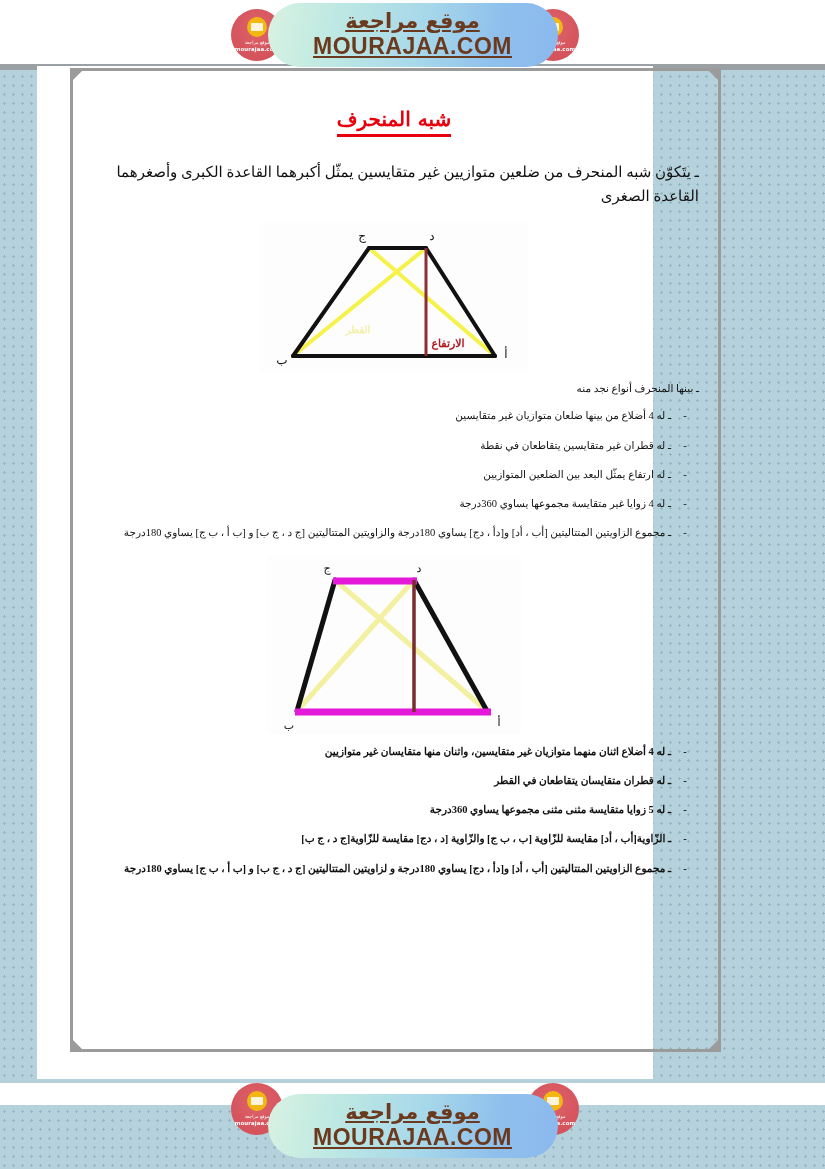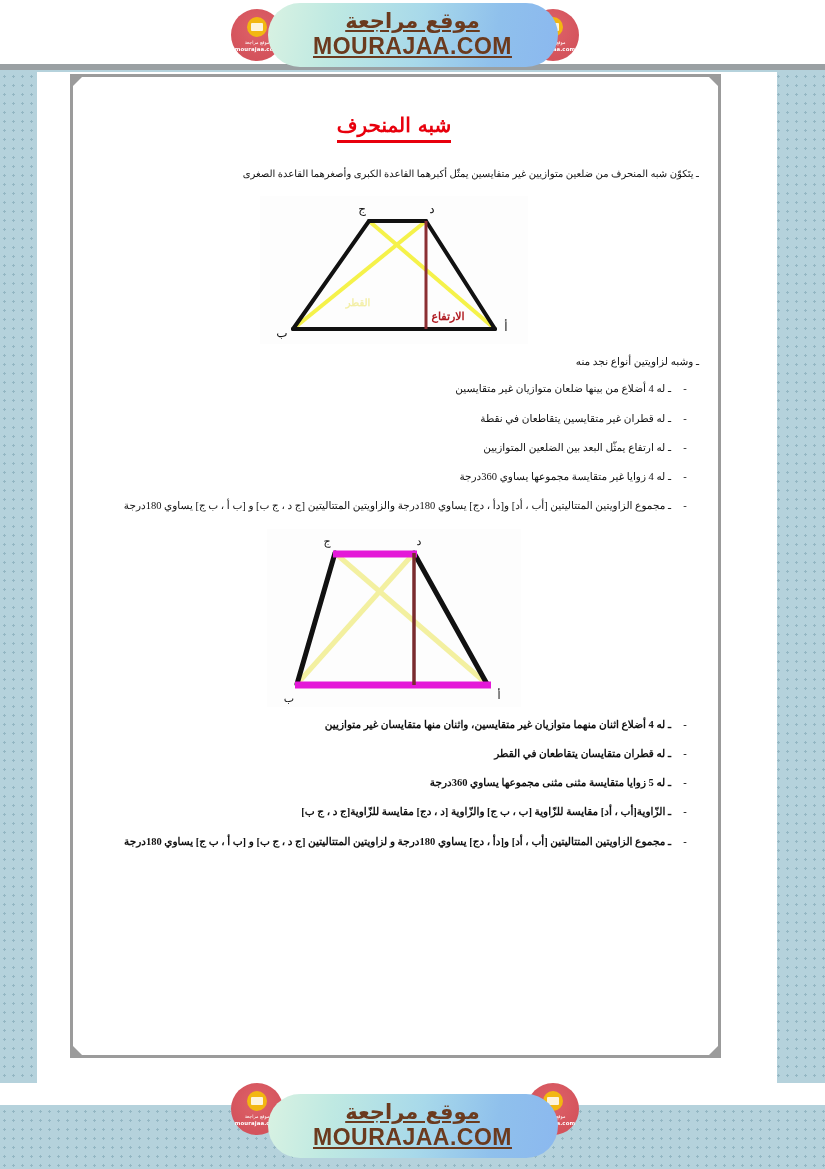--- a/index.html
+++ b/index.html
@@ -133,22 +133,22 @@
 
   .logo-top-left  { left: 231px; top: 9px; }
   .logo-top-right { left: 527px; top: 9px; }
   .logo-bot-left  { left: 231px; top: 1083px; }
   .logo-bot-right { left: 527px; top: 1083px; }
 
   
   .sheet {
     position: absolute;
     left: 37px;
-    top: 72px;
-    width: 740px;
+    top: 66px;
+    width: 616px;
     height: 1013px;
     background: #ffffff;
     z-index: 2;
   }
 
   
   .frame {
     position: absolute;
     left: 33px;
     top: 2px;
@@ -186,21 +186,21 @@
     padding-bottom: 2px;
     line-height: 1.3;
   }
   .doc-title span {
     border-bottom: 3px solid #e8000d;
     padding-bottom: 3px;
   }
 
   .intro {
     margin-top: 26px;
-    font-size: 10px;
+    font-size: 15px;
     color: #111;
     line-height: 1.6;
     padding-left: 8px;
   }
 
   .figure {
     margin: 14px auto 0 auto;
     display: block;
   }
   .fig1 { width: 268px; height: 148px; }
@@ -333,21 +333,21 @@
       <line x1="166" y1="25" x2="166" y2="133" stroke="#8b2f33" stroke-width="3"></line>
 
       <text x="102" y="17" font-family="Liberation Serif, serif" font-size="12" fill="#111" text-anchor="middle">ج</text>
       <text x="172" y="17" font-family="Liberation Serif, serif" font-size="12" fill="#111" text-anchor="middle">د</text>
       <text x="22" y="141" font-family="Liberation Serif, serif" font-size="12" fill="#111" text-anchor="middle">ب</text>
       <text x="246" y="135" font-family="Liberation Serif, serif" font-size="12" fill="#111" text-anchor="middle">أ</text>
       <text x="188" y="124" font-family="Liberation Serif, serif" font-size="11" font-weight="bold" fill="#b01b22" text-anchor="middle" direction="rtl">الارتفاع</text>
       <text x="98" y="110" font-family="Liberation Serif, serif" font-size="10" font-weight="bold" fill="#f3efa6" text-anchor="middle" direction="rtl">القطر</text>
     </svg>
 
-    <p class="line-note">ـ وشبه لزاويتين أنواع نجد منه</p>
+    <p class="line-note">ـ بينها المنحرف أنواع نجد منه</p>
 
 
     <ul class="points">
       <li class="ind-1">
         <span class="bullet">-</span>
         <span class="ptxt">ـ له 4 أضلاع من بينها ضلعان متوازيان غير متقايسين</span>
       </li>
       <li class="ind-2">
         <span class="bullet">-</span>
         <span class="ptxt">ـ له قطران غير متقايسين يتقاطعان في نقطة</span>

